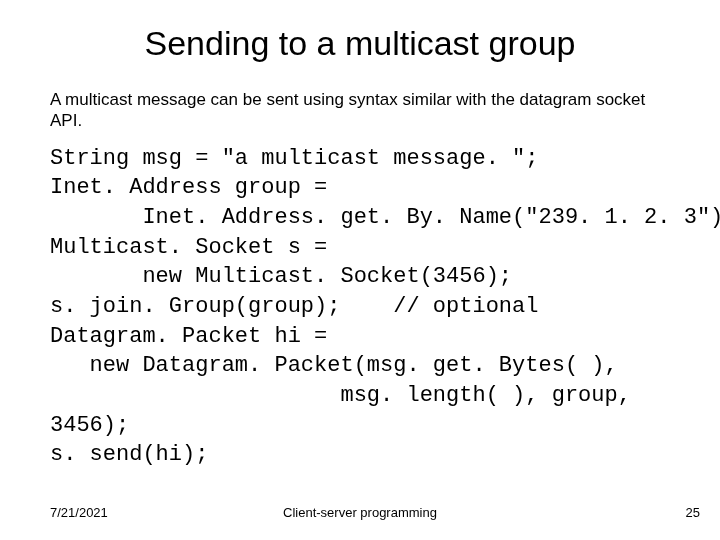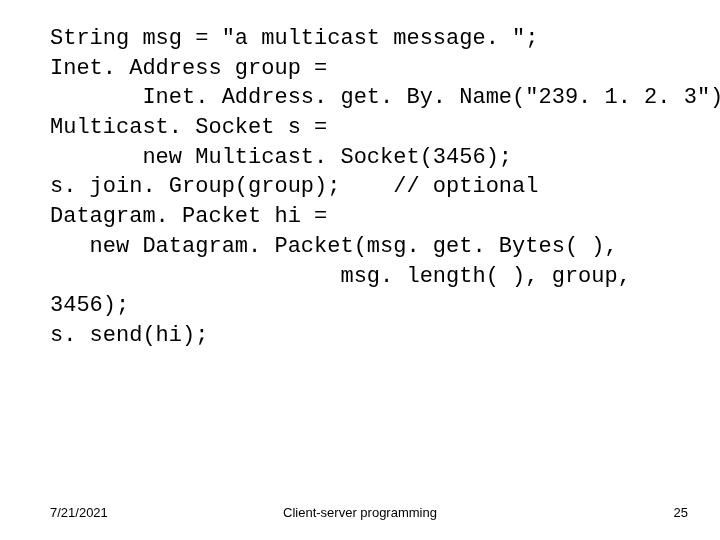--- a/index.html
+++ b/index.html
@@ -50,28 +50,30 @@
   }
   .footer-center {
     position: absolute;
     left: 0;
     width: 100%;
     text-align: center;
     bottom: 0;
   }
   .footer-page {
     position: absolute;
-    right: 32px;
+    right: 20px;
     bottom: 0;
   }
 </style>
 </head>
 <body>
 
 <div class="slide">
+  <h1 class="title">Sending to a multicast group</h1>
+  <p class="intro">A multicast message can be sent using syntax similar with the datagram socket API.</p>
   <div class="code">String msg = "a multicast message. ";
 Inet. Address group =
        Inet. Address. get. By. Name("239. 1. 2. 3");
 Multicast. Socket s =
        new Multicast. Socket(3456);
 s. join. Group(group);    // optional
 Datagram. Packet hi =
    new Datagram. Packet(msg. get. Bytes( ),
                       msg. length( ), group,
 3456);

